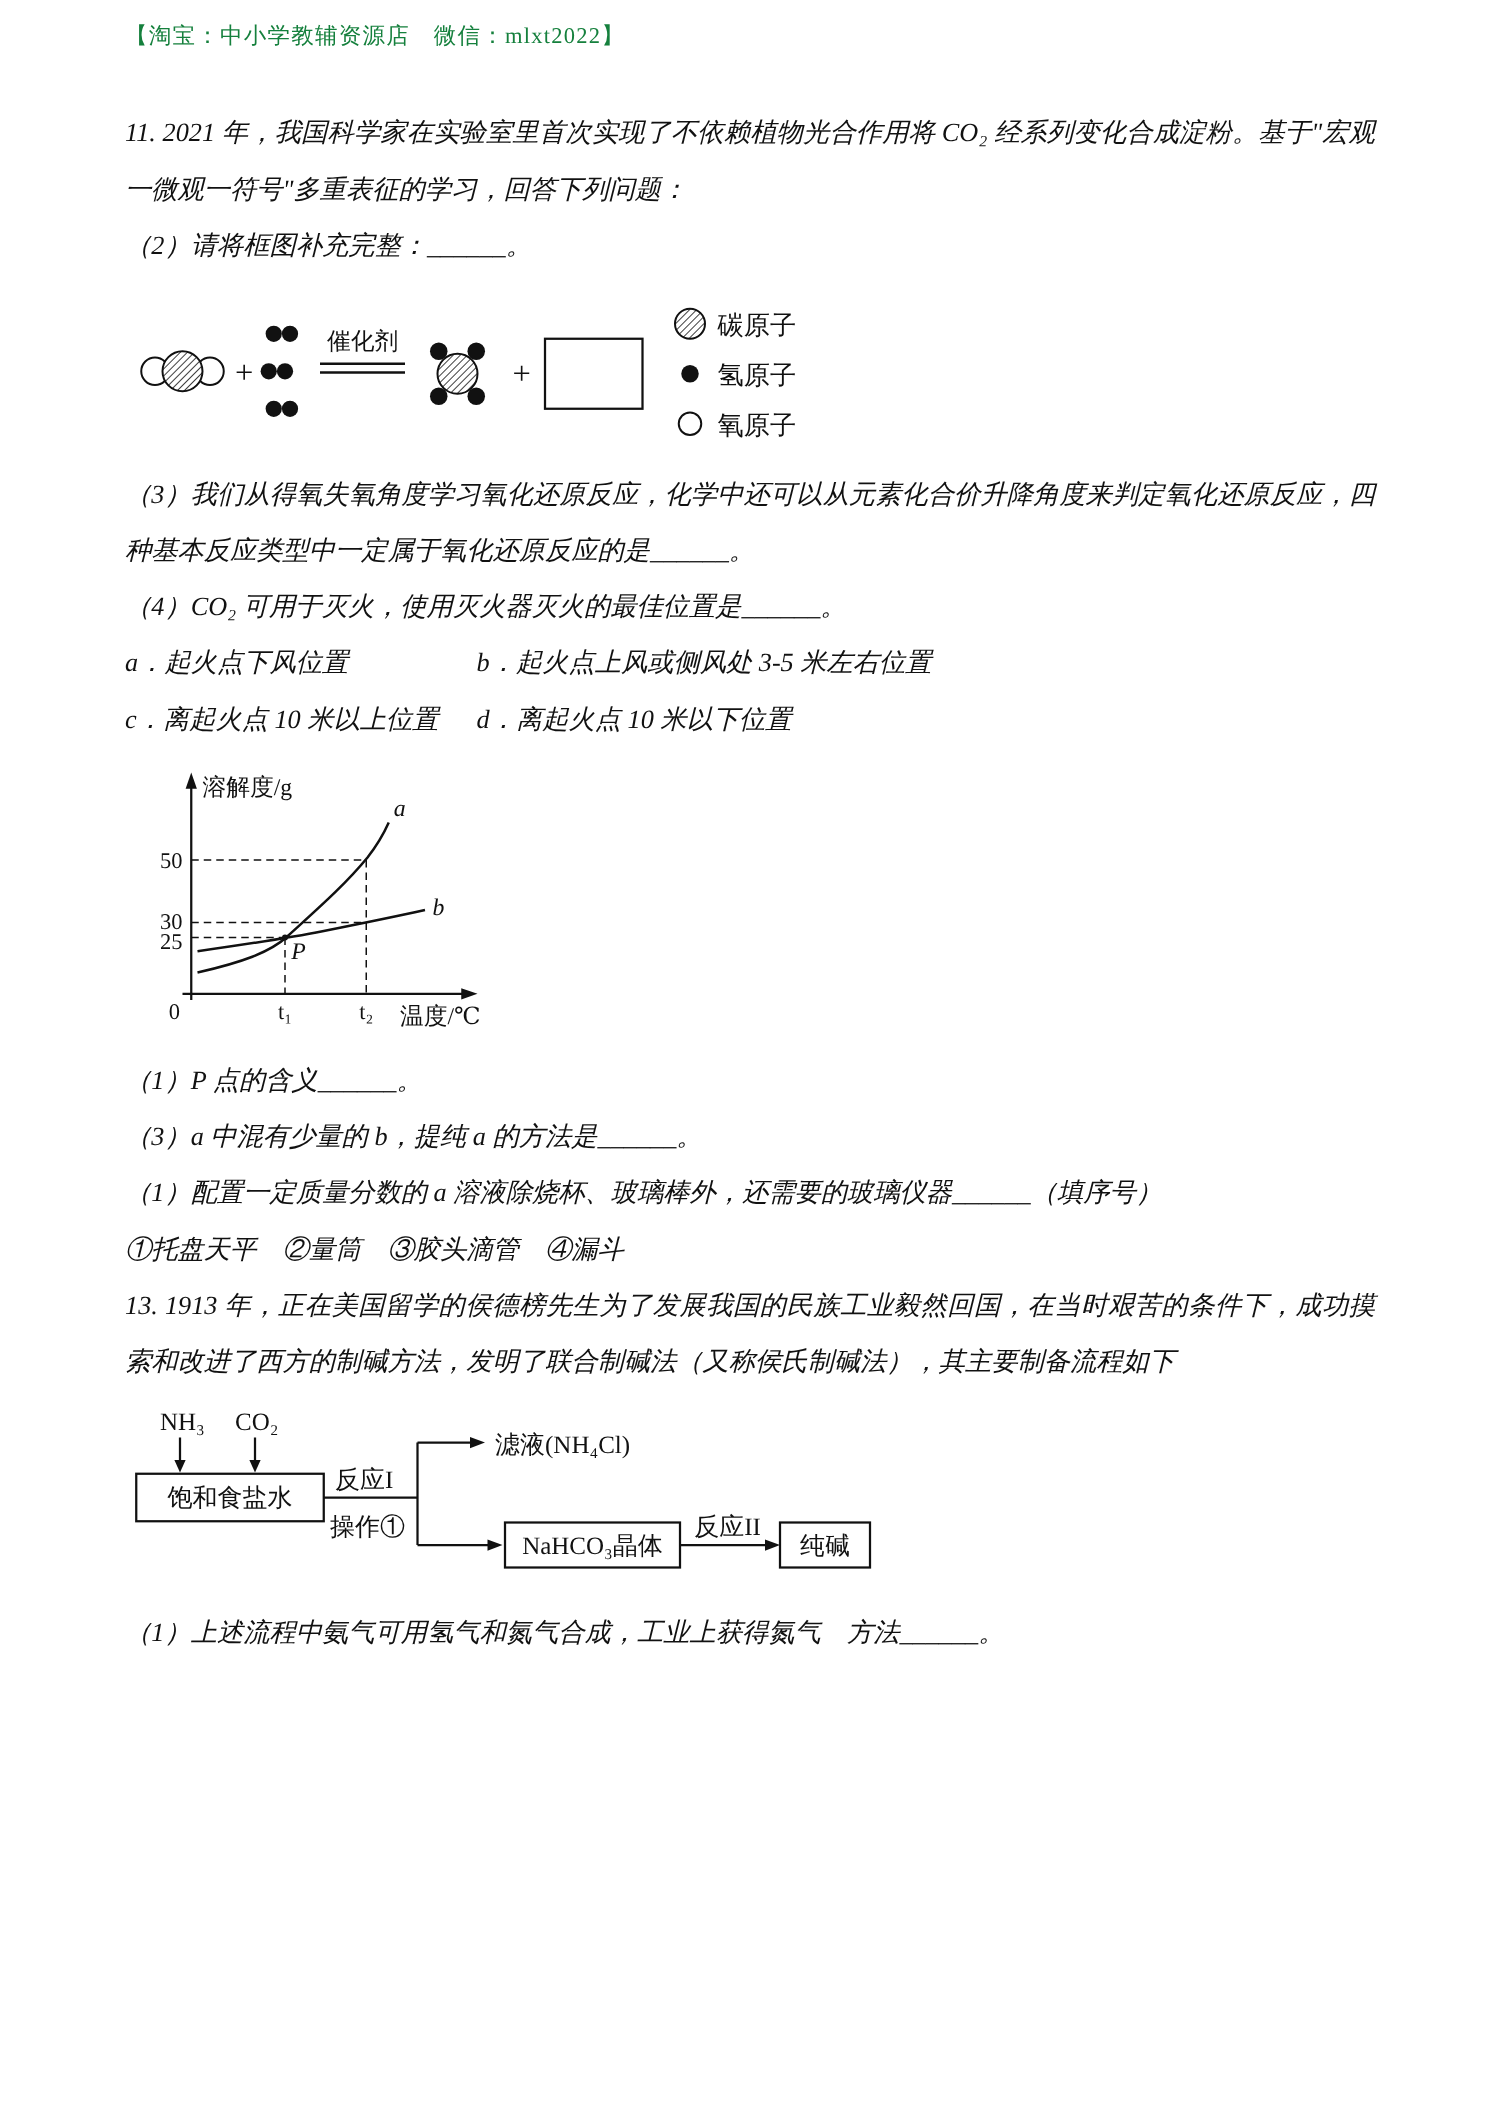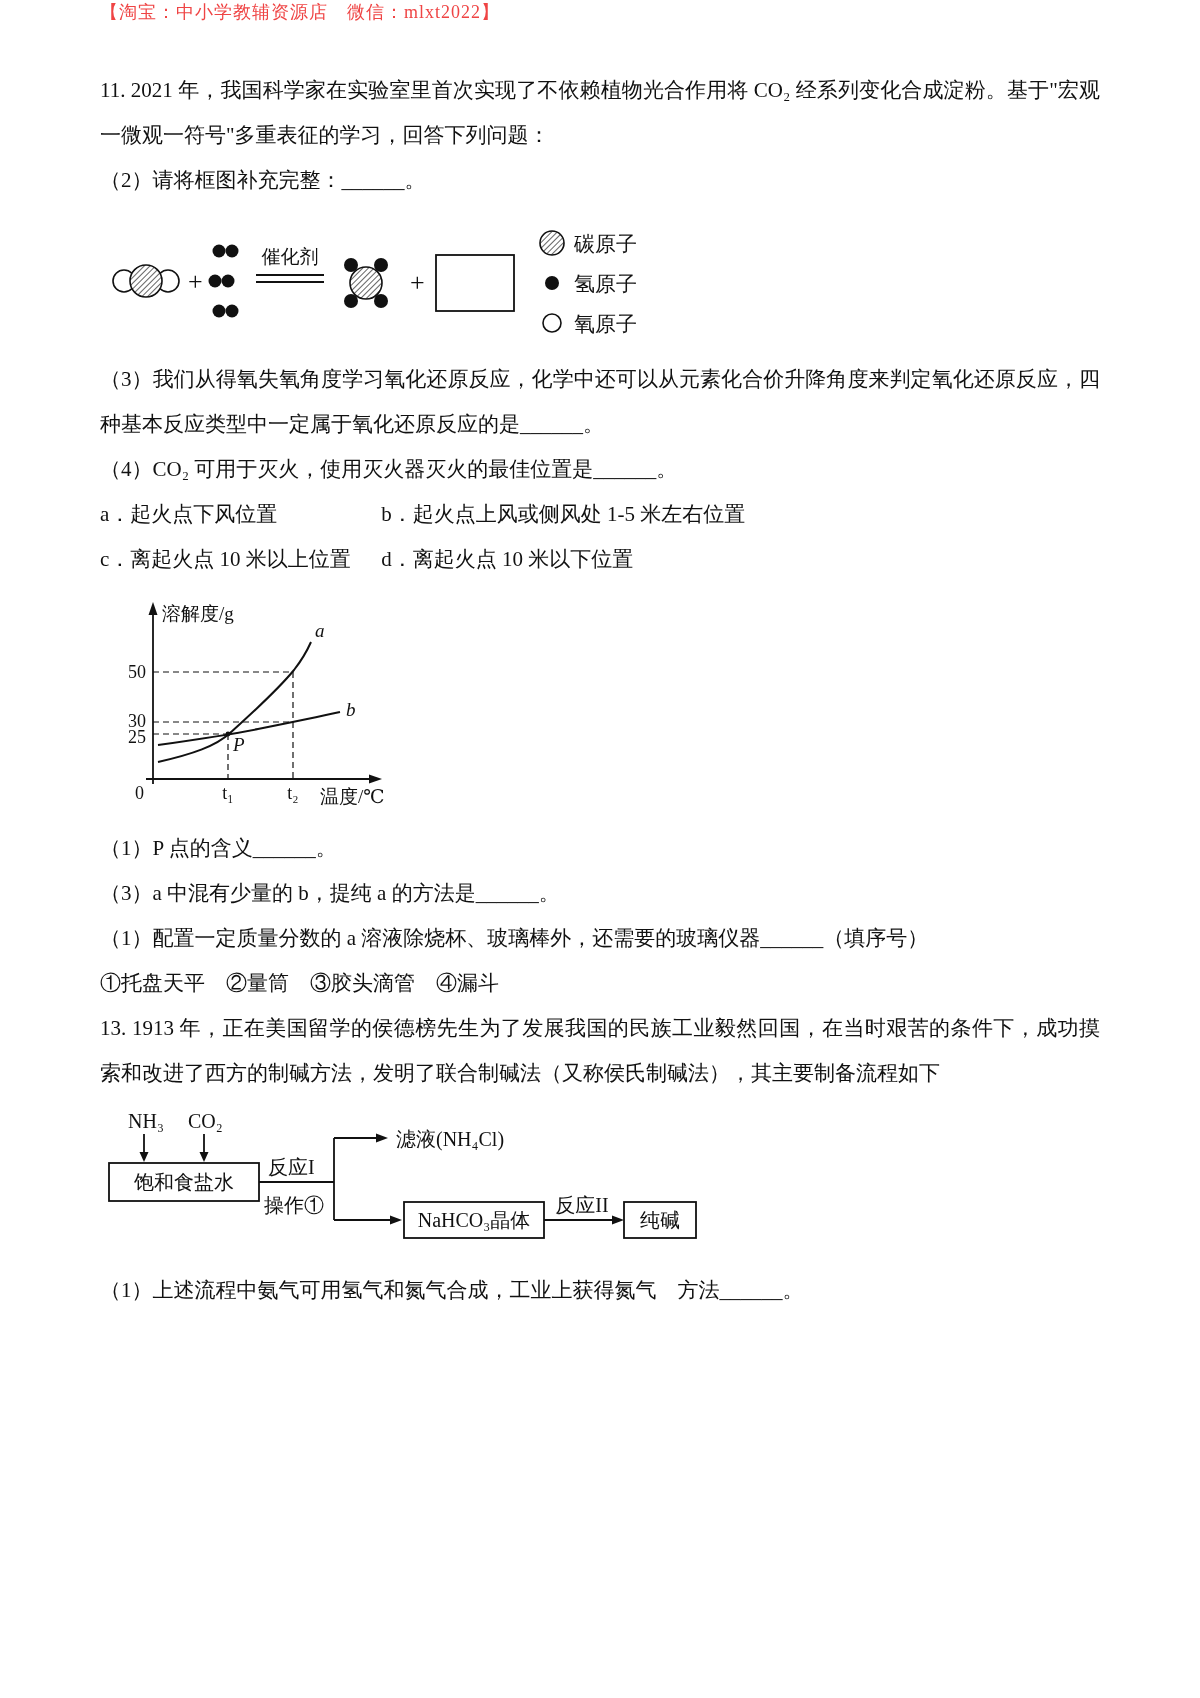--- a/index.html
+++ b/index.html
@@ -13,30 +13,31 @@
     font-family: "Liberation Serif", "DejaVu Serif", serif;
     color: #111111;
   }
   .content {
     position: absolute;
     left: 100px;
     top: 0;
     width: 1000px;
   }
   .watermark {
-    margin-top: 0;
+    margin-top: 16px;
     font-size: 18px;
-    color: #ef4444;
+    color: #15803d;
     letter-spacing: 1px;
   }
   .para {
     font-size: 21px;
     line-height: 45px;
     margin: 0;
     text-align: justify;
+    font-style: italic;
   }
   .q-start { margin-top: 44px; }
   .opt-row .col1 { display: inline-block; width: 276px; }
   .figure { margin: 12px 0 10px 4px; display: block; }
   .figure.chart { margin-left: 8px; }
   svg text {
     font-family: "Liberation Serif", "DejaVu Serif", serif;
     fill: #111111;
   }
   .dlabel   { font-size: 19px; }
@@ -109,21 +110,21 @@
         <text x="470" y="76" class="dlegend">氢原子</text>
         <circle cx="448" cy="108" r="9" fill="#ffffff" stroke="#111" stroke-width="1.6"></circle>
         <text x="470" y="116" class="dlegend">氧原子</text>
       </g>
     </svg>
 
     <p class="para">（3）我们从得氧失氧角度学习氧化还原反应，化学中还可以从元素化合价升降角度来判定氧化还原反应，四种基本反应类型中一定属于氧化还原反应的是______。</p>
     <p class="para">（4）CO₂ 可用于灭火，使用灭火器灭火的最佳位置是______。</p>
     <p class="para opt-row">
       <span class="col1">a．起火点下风位置</span>
-      <span>b．起火点上风或侧风处 1-5 米左右位置</span>
+      <span>b．起火点上风或侧风处 3-5 米左右位置</span>
     </p>
     <p class="para opt-row">
       <span class="col1">c．离起火点 10 米以上位置</span>
       <span>d．离起火点 10 米以下位置</span>
     </p>
 
 
     <svg class="figure chart" width="300" height="222" viewBox="0 0 300 222">
 
       <g stroke="#111" stroke-width="1.8">

